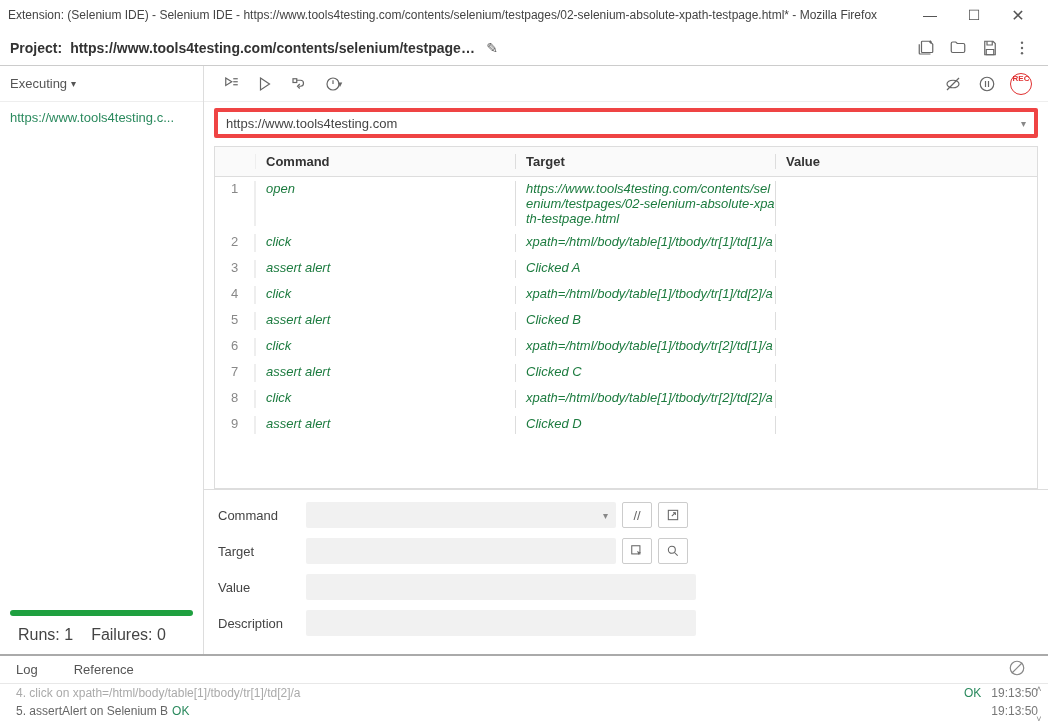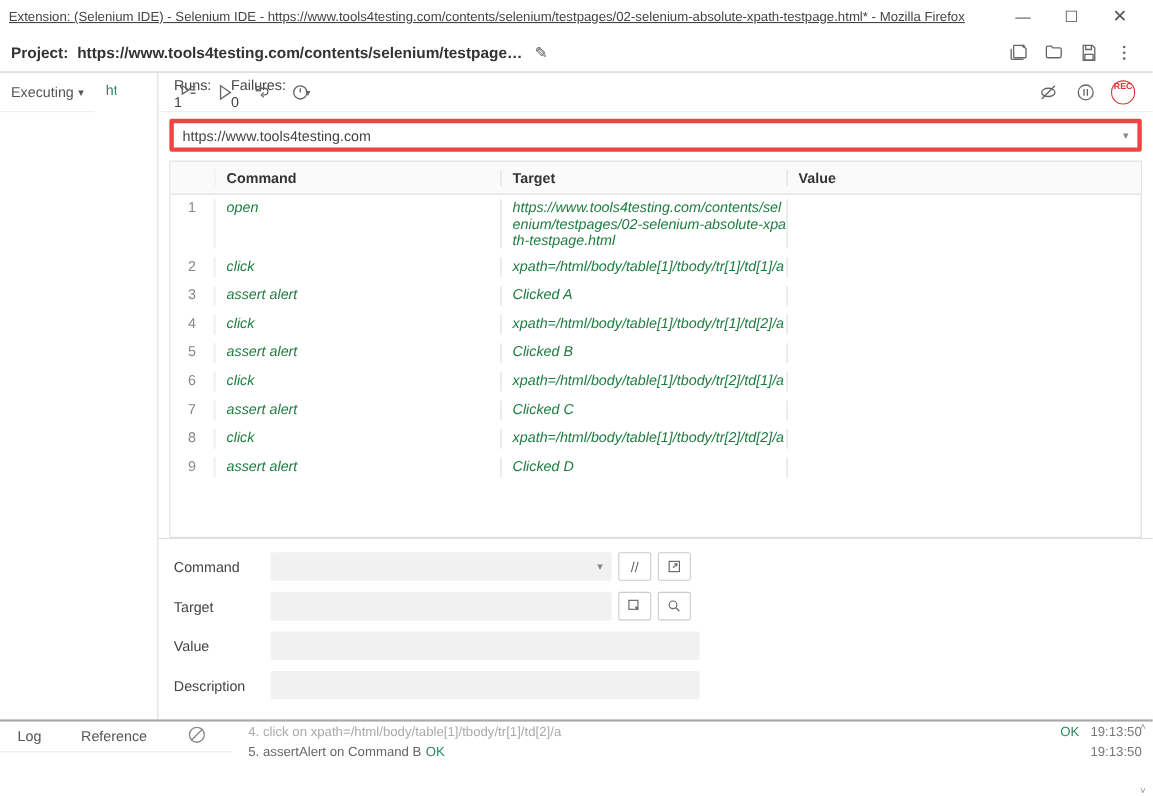--- a/index.html
+++ b/index.html
@@ -1,34 +1,34 @@
 <!DOCTYPE html>
 <html><head>
 <meta charset="utf-8">
 <style>
 * { box-sizing: border-box; margin: 0; padding: 0; }
 body { font-family: "Segoe UI", Arial, sans-serif; font-size: 13px; color: #333; background: #fff; width: 1048px; height: 724px; overflow: hidden; position: relative; }
 .titlebar { display: flex; align-items: center; height: 30px; padding: 0 8px; font-size: 12px; color: #444; }
-.titlebar .title { flex: 1; overflow: hidden; text-overflow: ellipsis; white-space: nowrap; text-decoration: underline; }
+.titlebar .title { flex: 1; overflow: hidden; text-overflow: ellipsis; white-space: nowrap; }
 .titlebar .winbtn { width: 44px; height: 30px; display: flex; align-items: center; justify-content: center; font-size: 14px; color: #555; }
 .titlebar .winbtn.close { font-size: 16px; }
 .projectbar { display: flex; align-items: center; height: 36px; padding: 0 10px; border-bottom: 1px solid #ccc; }
 .projectbar .plabel { font-weight: bold; font-size: 14px; margin-right: 8px; }
 .projectbar .purl { font-weight: bold; font-size: 14px; flex: 1; overflow: hidden; text-overflow: ellipsis; white-space: nowrap; }
 .projectbar .editpen { margin-left: 4px; font-size: 14px; color: #555; }
 .projectbar .rbtn { width: 32px; height: 32px; display: flex; align-items: center; justify-content: center; color: #666; }
 .projectbar .rbtn svg { width: 18px; height: 18px; }
 .content { display: flex; height: calc(100% - 30px - 36px - 70px); }
-.left { width: 144px; border-right: 1px solid #ddd; display: flex; flex-direction: row; }
+.left { width: 204px; border-right: 1px solid #ddd; display: flex; flex-direction: column; }
 .left-header { display: flex; align-items: center; height: 36px; padding: 0 10px; border-bottom: 1px solid #eee; font-size: 13px; color: #555; }
 .left-header .chev { margin-left: 4px; font-size: 10px; }
 .test-item { padding: 8px 10px; font-size: 13px; color: #2b8a5e; overflow: hidden; text-overflow: ellipsis; white-space: nowrap; }
 .left-spacer { flex: 1; }
 .progressbar { height: 6px; background: #1fa040; margin: 8px 10px 6px 10px; border-radius: 3px; }
-.stats { padding: 4px 10px 10px 32px; font-size: 13px; color: #444; display: flex; gap: 18px; }
+.stats { padding: 4px 10px 10px 18px; font-size: 16px; color: #444; display: flex; gap: 18px; }
 .right { flex: 1; display: flex; flex-direction: column; min-width: 0; }
 .toolbar { height: 36px; display: flex; align-items: center; padding: 0 10px; border-bottom: 1px solid #eee; }
 .toolbar .tbtn { width: 34px; height: 30px; display: flex; align-items: center; justify-content: center; color: #666; }
 .toolbar .tbtn svg { width: 18px; height: 18px; }
 .toolbar .spacer { flex: 1; }
 .toolbar .rec { width: 22px; height: 22px; border: 1.5px solid #e03030; border-radius: 50%; display: flex; align-items: flex-start; justify-content: center; color: #e03030; font-size: 8px; font-weight: bold; }
 .urlbar { margin: 6px 10px 0 10px; border: 4px solid #ef4444; border-radius: 2px; height: 30px; display: flex; align-items: center; padding: 0 8px; font-size: 13px; color: #444; }
 .urlbar .dd { margin-left: auto; color: #888; font-size: 10px; }
 .grid { margin: 8px 10px 0 10px; border: 1px solid #ddd; flex: 1; overflow: hidden; display: flex; flex-direction: column; }
 .gridhead { display: flex; border-bottom: 1px solid #ddd; font-weight: bold; font-size: 13px; color: #333; height: 30px; align-items: center; background: #fafafa; }
@@ -40,21 +40,21 @@
 .gridrow { display: flex; font-size: 13px; font-style: italic; color: #1c7b3f; padding: 4px 0; min-height: 26px; }
 .gridrow .col-idx { font-style: normal; border-right: 1px solid #eee; }
 .gridrow .col-tgt { word-break: break-all; }
 .form { padding: 12px 14px 8px 14px; border-top: 1px solid #ddd; }
 .form-row { display: flex; align-items: center; margin-bottom: 10px; }
 .form-row .flabel { width: 88px; font-size: 13px; color: #444; }
 .form-row .finput { flex: 0 0 310px; height: 26px; background: #f1f1f1; border: none; border-radius: 2px; }
 .form-row .finput.dd { display:flex; align-items:center; justify-content:flex-end; padding-right:8px; color:#888; font-size:10px;}
 .form-row .fbtn { width: 30px; height: 26px; margin-left: 6px; border: 1px solid #ccc; border-radius: 2px; display: flex; align-items: center; justify-content: center; color: #666; background:#fff; }
 .form-row .flong { flex: 0 0 390px; height: 26px; background: #f1f1f1; border: none; border-radius: 2px; }
-.bottom { position: absolute; bottom: 0; left: 0; right: 0; height: 70px; border-top: 2px solid #aaa; background: #fff; display: flex; flex-direction: row; }
+.bottom { position: absolute; bottom: 0; left: 0; right: 0; height: 70px; border-top: 2px solid #aaa; background: #fff; display: flex; flex-direction: column; }
 .tabs { display: flex; align-items: center; height: 28px; padding: 0 16px; gap: 36px; font-size: 13px; color: #555; border-bottom: 1px solid #e8e8e8; }
 .tabs .clear { margin-left: auto; margin-right: 6px; color: #888; }
 .logarea { flex: 1; overflow: hidden; position: relative; }
 .logline { display: flex; font-size: 12px; padding: 2px 10px 2px 16px; color: #666; }
 .logline.cut { color: #aaa; }
 .logline .txt { flex: 1; overflow: hidden; text-overflow: ellipsis; white-space: nowrap; }
 .logline .ok { color: #2b8a5e; margin-left: 4px; }
 .logline .ts { margin-left: auto; color: #777; padding-left: 10px; }
 .scrollbits { position: absolute; right: 2px; top: 0; bottom: 0; width: 14px; display: flex; flex-direction: column; align-items: center; justify-content: space-between; font-size: 9px; color: #888; }
 </style>
@@ -291,21 +291,21 @@
   </div>
   <div class="logarea">
     <div class="logline cut">
       <span>4.</span>&nbsp;
       <span class="txt">click on xpath=/html/body/table[1]/tbody/tr[1]/td[2]/a</span>
       <span class="ok">OK</span>
       <span class="ts">19:13:50</span>
     </div>
     <div class="logline">
       <span>5.</span>&nbsp;
-      <span class="txt"><span>assertAlert on Command B</span><span class="ok">OK</span></span>
+      <span class="txt"><span>assertAlert on Selenium B</span><span class="ok">OK</span></span>
       <span class="ts">19:13:50</span>
     </div>
     <div class="scrollbits">
         <span>˄</span>
         <span>˅</span>
       </div>
   </div>
 </div>
 
 </body></html>

